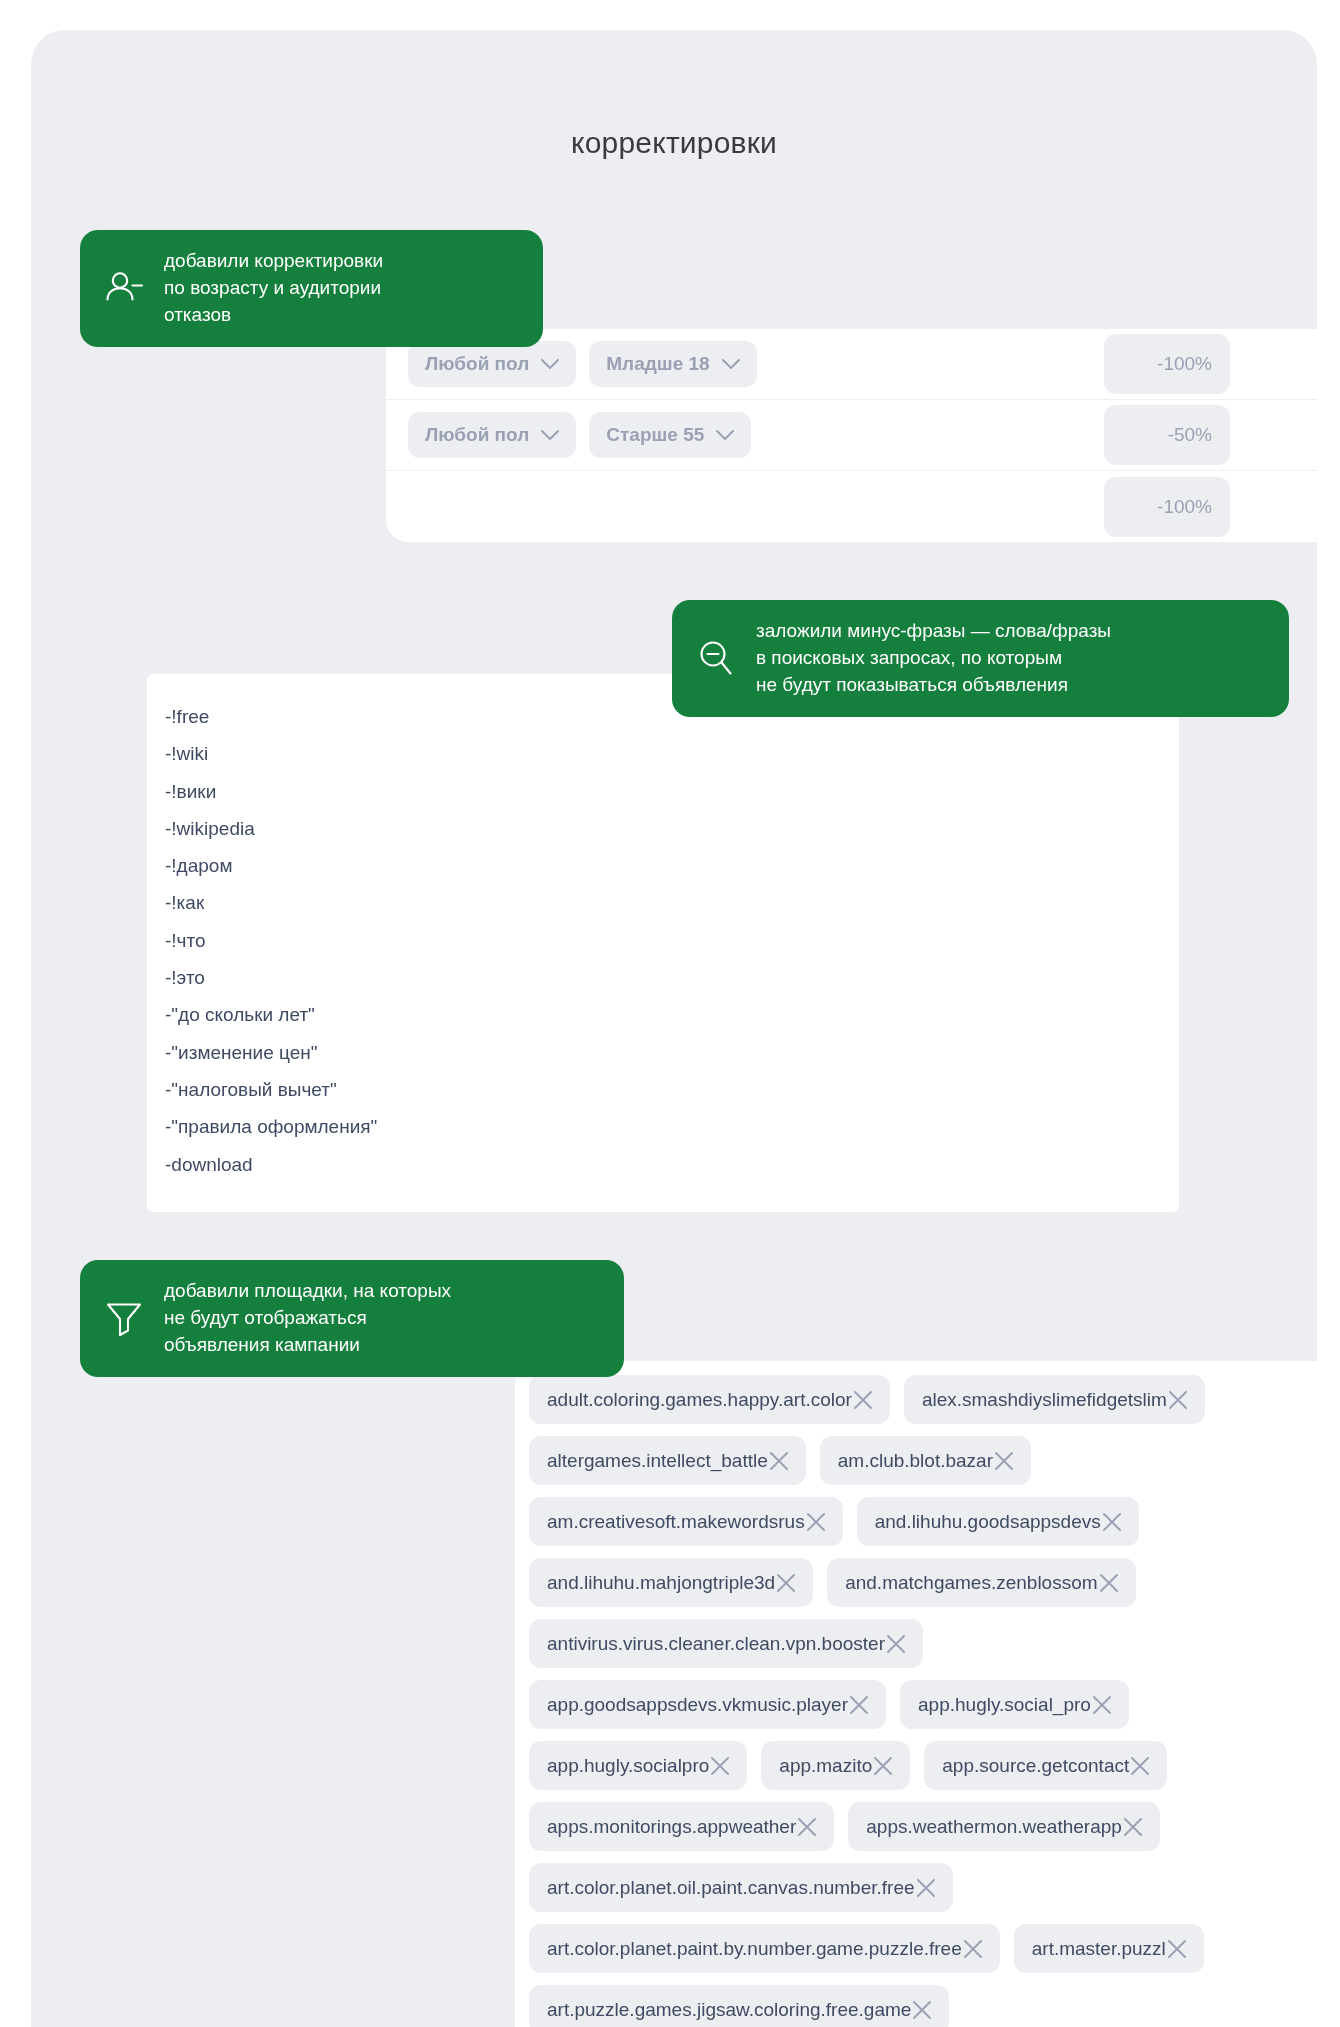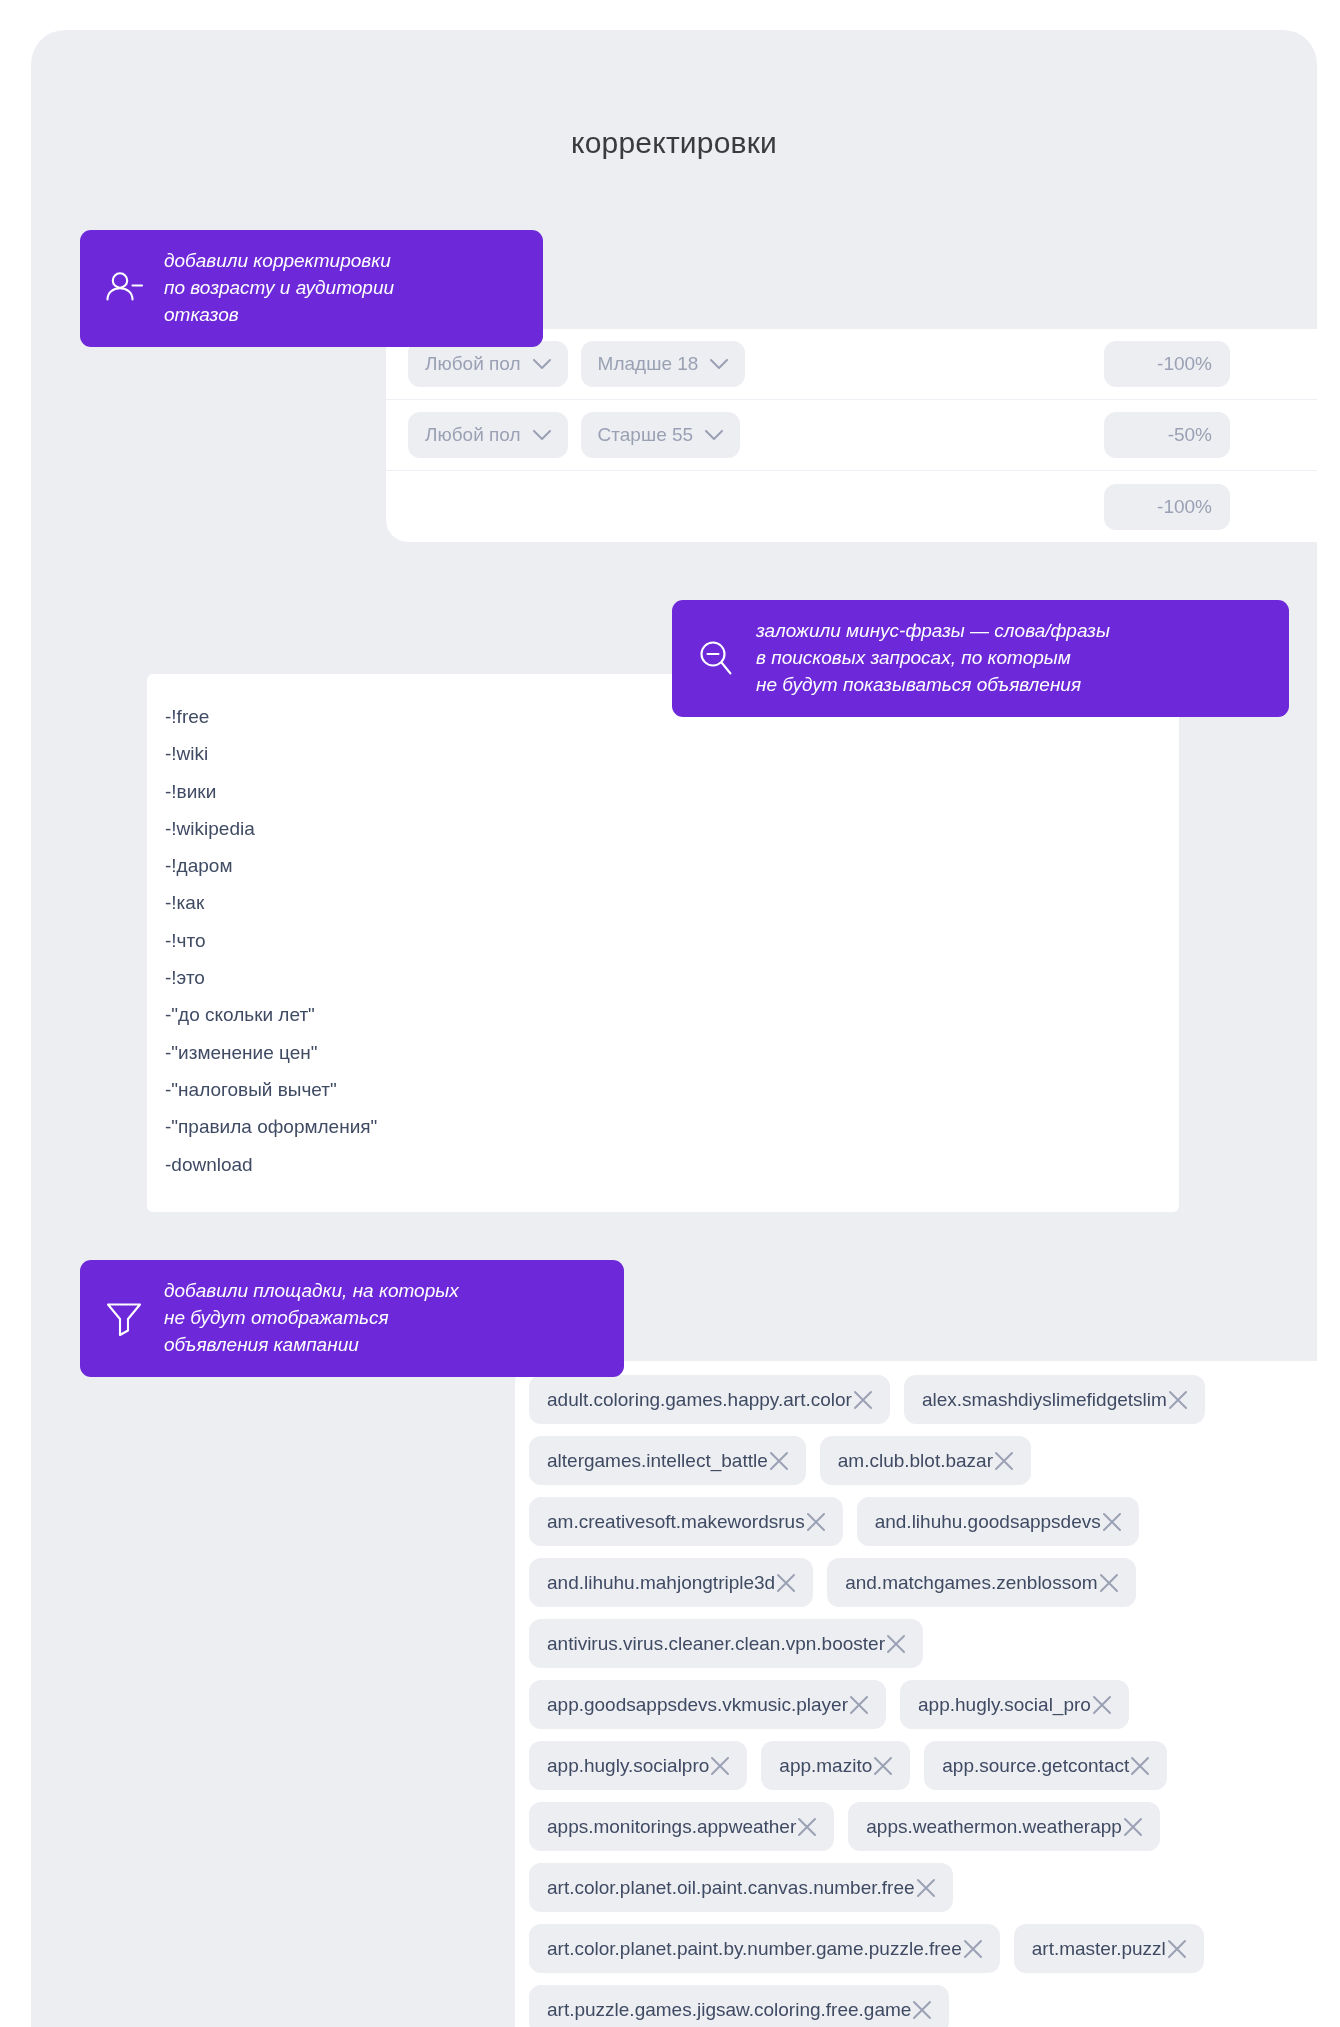--- a/index.html
+++ b/index.html
@@ -38,28 +38,27 @@
     width: 1286px;
     text-align: center;
     font-size: 30px;
     color: #3b3b3f;
     letter-spacing: 0.2px;
   }
 
   
   .tip {
     position: absolute;
-    background: #6d28d9;
-    border-radius: 11px;
+    background: #15803d;
+    border-radius: 18px;
     display: flex;
     align-items: center;
     gap: 18px;
     padding: 18px 26px 18px 22px;
     z-index: 30;
-    font-style: italic;
   }
   .tip .tip-icon {
     flex: 0 0 auto;
     width: 44px;
     height: 44px;
     display: flex;
     align-items: center;
     justify-content: center;
   }
   .tip .tip-icon svg { display: block; }
@@ -104,32 +103,33 @@
     align-items: center;
     gap: 12px;
     background: #edeef2;
     border-radius: 12px;
     height: 46px;
     padding: 0 17px;
     color: #9aa1b4;
     font-size: 19px;
     white-space: nowrap;
     margin-right: 13px;
+    font-weight: bold;
   }
   .pill .chev { display: block; }
 
   .pct {
     position: absolute;
     right: 141px;
     display: inline-flex;
     align-items: center;
     justify-content: flex-end;
     background: #edeef2;
     border-radius: 12px;
-    height: 46px;
+    height: 60px;
     width: 126px;
     padding: 0 18px 0 0;
     color: #9aa1b4;
     font-size: 19px;
   }
 
   
   #minus-card {
     left: 116px;
     top: 644px;

